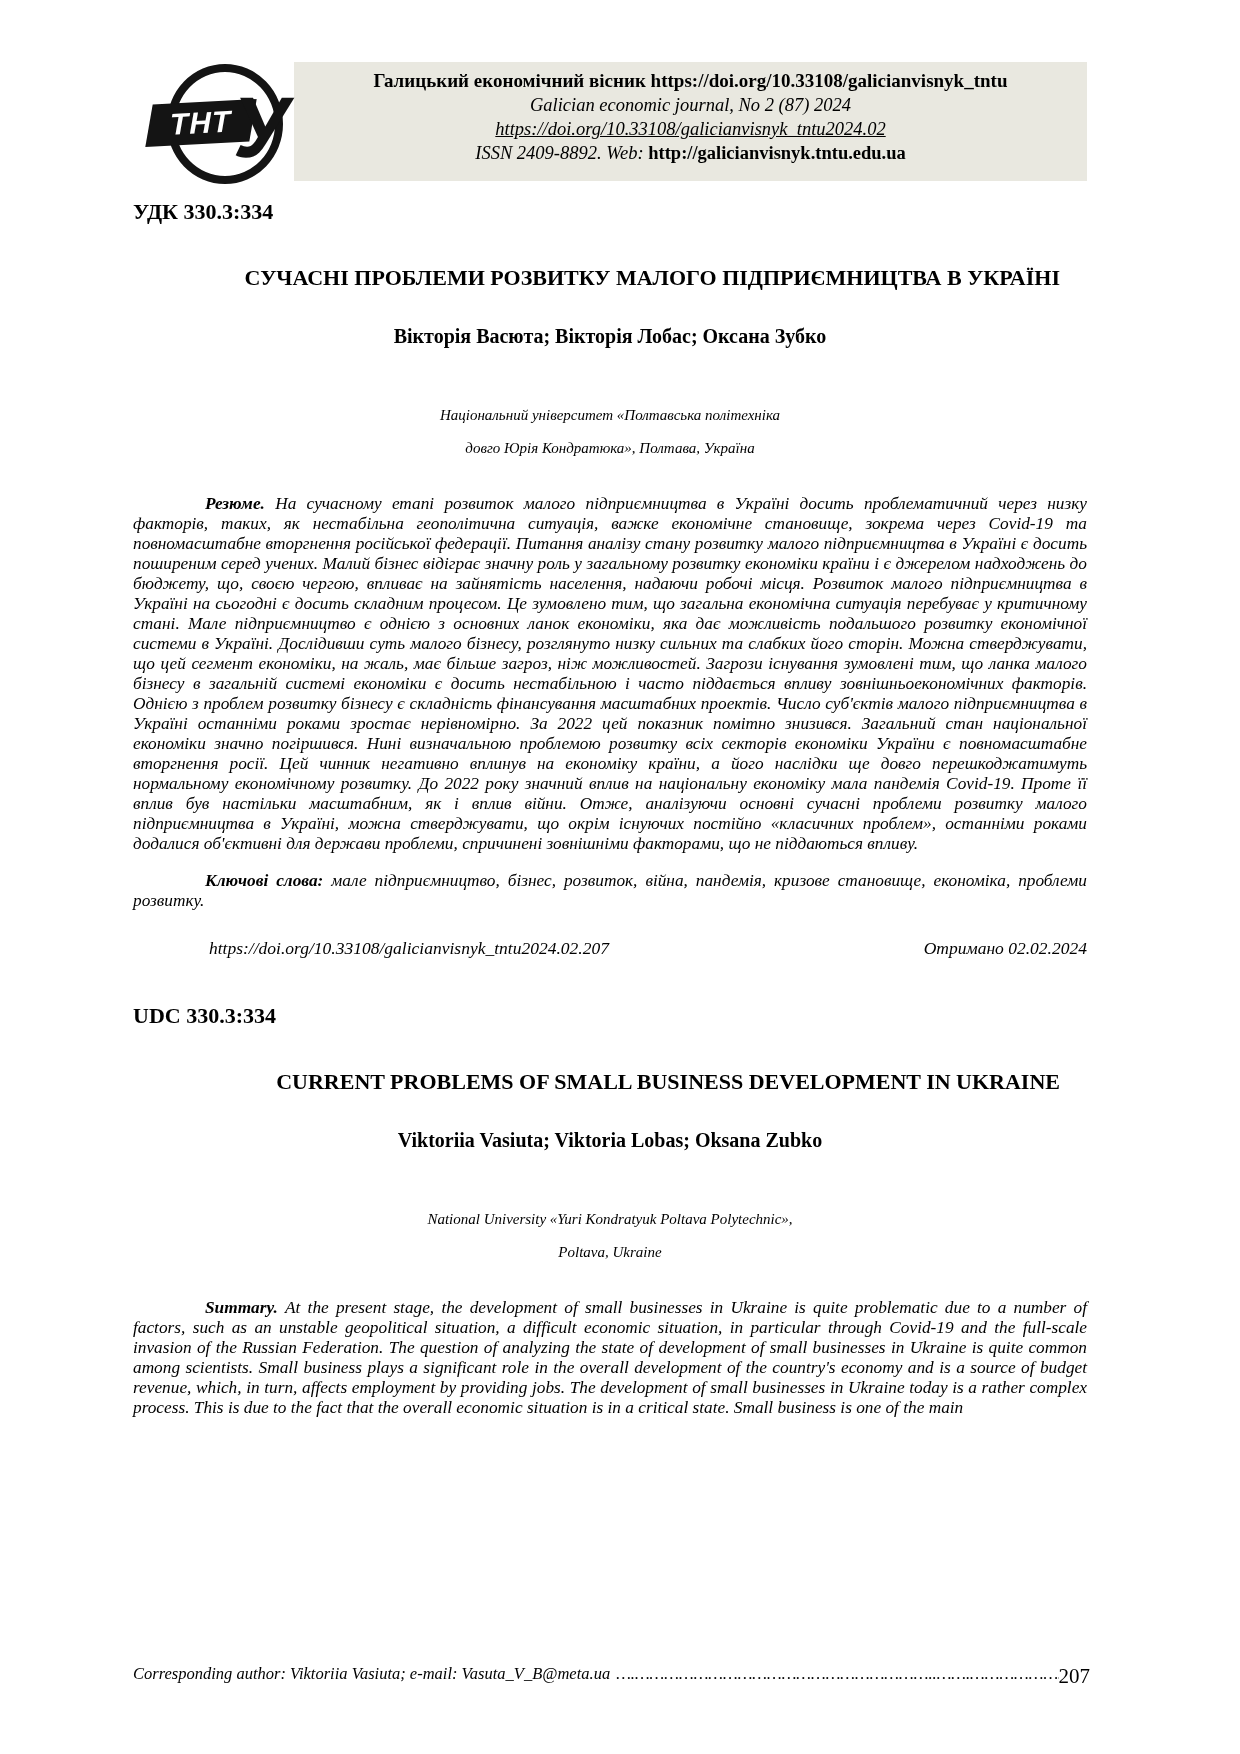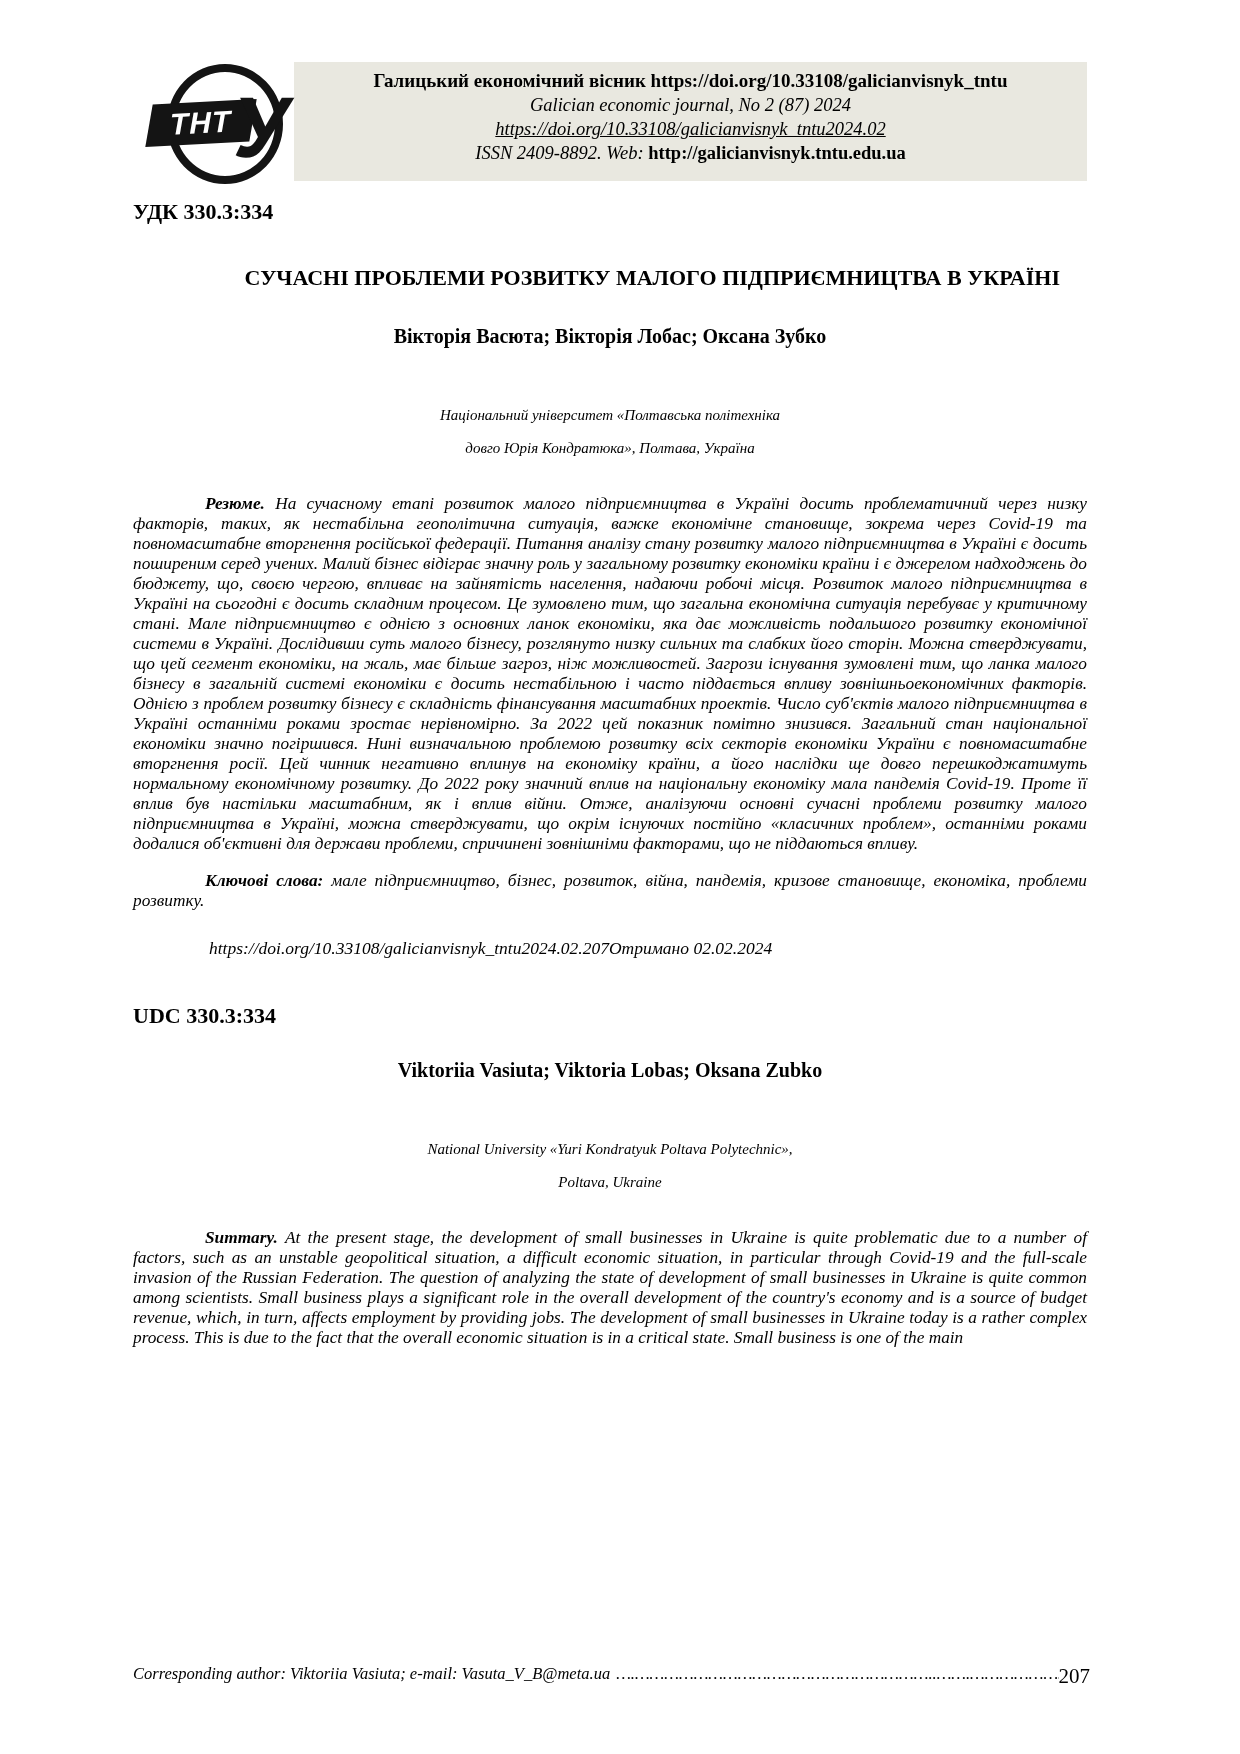--- a/index.html
+++ b/index.html
@@ -53,21 +53,21 @@
   .authors { margin-top: 30px; text-align: center; font-weight: bold; font-size: 20px; }
   .affiliation { margin-top: 51px; text-align: center; font-style: italic; font-size: 15px; line-height: 33px; }
   .affiliation span { display: block; }
   .abstract {
     margin-top: 29px; text-align: justify; font-style: italic;
     font-size: 17.3px; line-height: 20px; text-indent: 72px;
   }
   .abstract .lbl { font-weight: bold; }
   .kw { margin-top: 0; }
   .doi-row {
-    margin-top: 27px; display: flex; justify-content: flex-start;
+    margin-top: 27px; display: flex; justify-content: space-between;
     font-style: italic; font-size: 17.5px;
   }
   .doi-row .doi-left { padding-left: 76px; }
   .udc-en { margin-top: 44px; }
   .footer {
     position: absolute; left: 133px; right: 150px; top: 1664px;
     display: flex; align-items: flex-start; font-size: 16.5px;
   }
   .footer .note { font-style: italic; white-space: nowrap; }
   .footer .dots { flex: 1 1 auto; overflow: hidden; white-space: nowrap; font-style: italic; padding: 0 4px 0 6px; }
@@ -109,20 +109,21 @@
 
   <p class="abstract kw"><span class="lbl">Ключові слова: </span><span>мале підприємництво, бізнес, розвиток, війна, пандемія, кризове становище, економіка, проблеми розвитку.</span></p>
 
   <div class="doi-row">
     <span class="doi-left">https://doi.org/10.33108/galicianvisnyk_tntu2024.02.207</span>
     <span class="received">Отримано 02.02.2024</span>
   </div>
 
   <div class="udc udc-en">UDC 330.3:334</div>
 
+  <div class="art-title">CURRENT PROBLEMS OF SMALL BUSINESS DEVELOPMENT IN UKRAINE</div>
 
   <div class="authors">Viktoriia Vasiuta; Viktoria Lobas; Oksana Zubko</div>
 
   <div class="affiliation">
     <span>National University «Yuri Kondratyuk Poltava Polytechnic»,</span>
     <span>Poltava, Ukraine</span>
   </div>
 
   <p class="abstract"><span class="lbl">Summary. </span><span>At the present stage, the development of small businesses in Ukraine is quite problematic due to a number of factors, such as an unstable geopolitical situation, a difficult economic situation, in particular through Covid-19 and the full-scale invasion of the Russian Federation. The question of analyzing the state of development of small businesses in Ukraine is quite common among scientists. Small business plays a significant role in the overall development of the country's economy and is a source of budget revenue, which, in turn, affects employment by providing jobs. The development of small businesses in Ukraine today is a rather complex process. This is due to the fact that the overall economic situation is in a critical state. Small business is one of the main</span></p>
 

